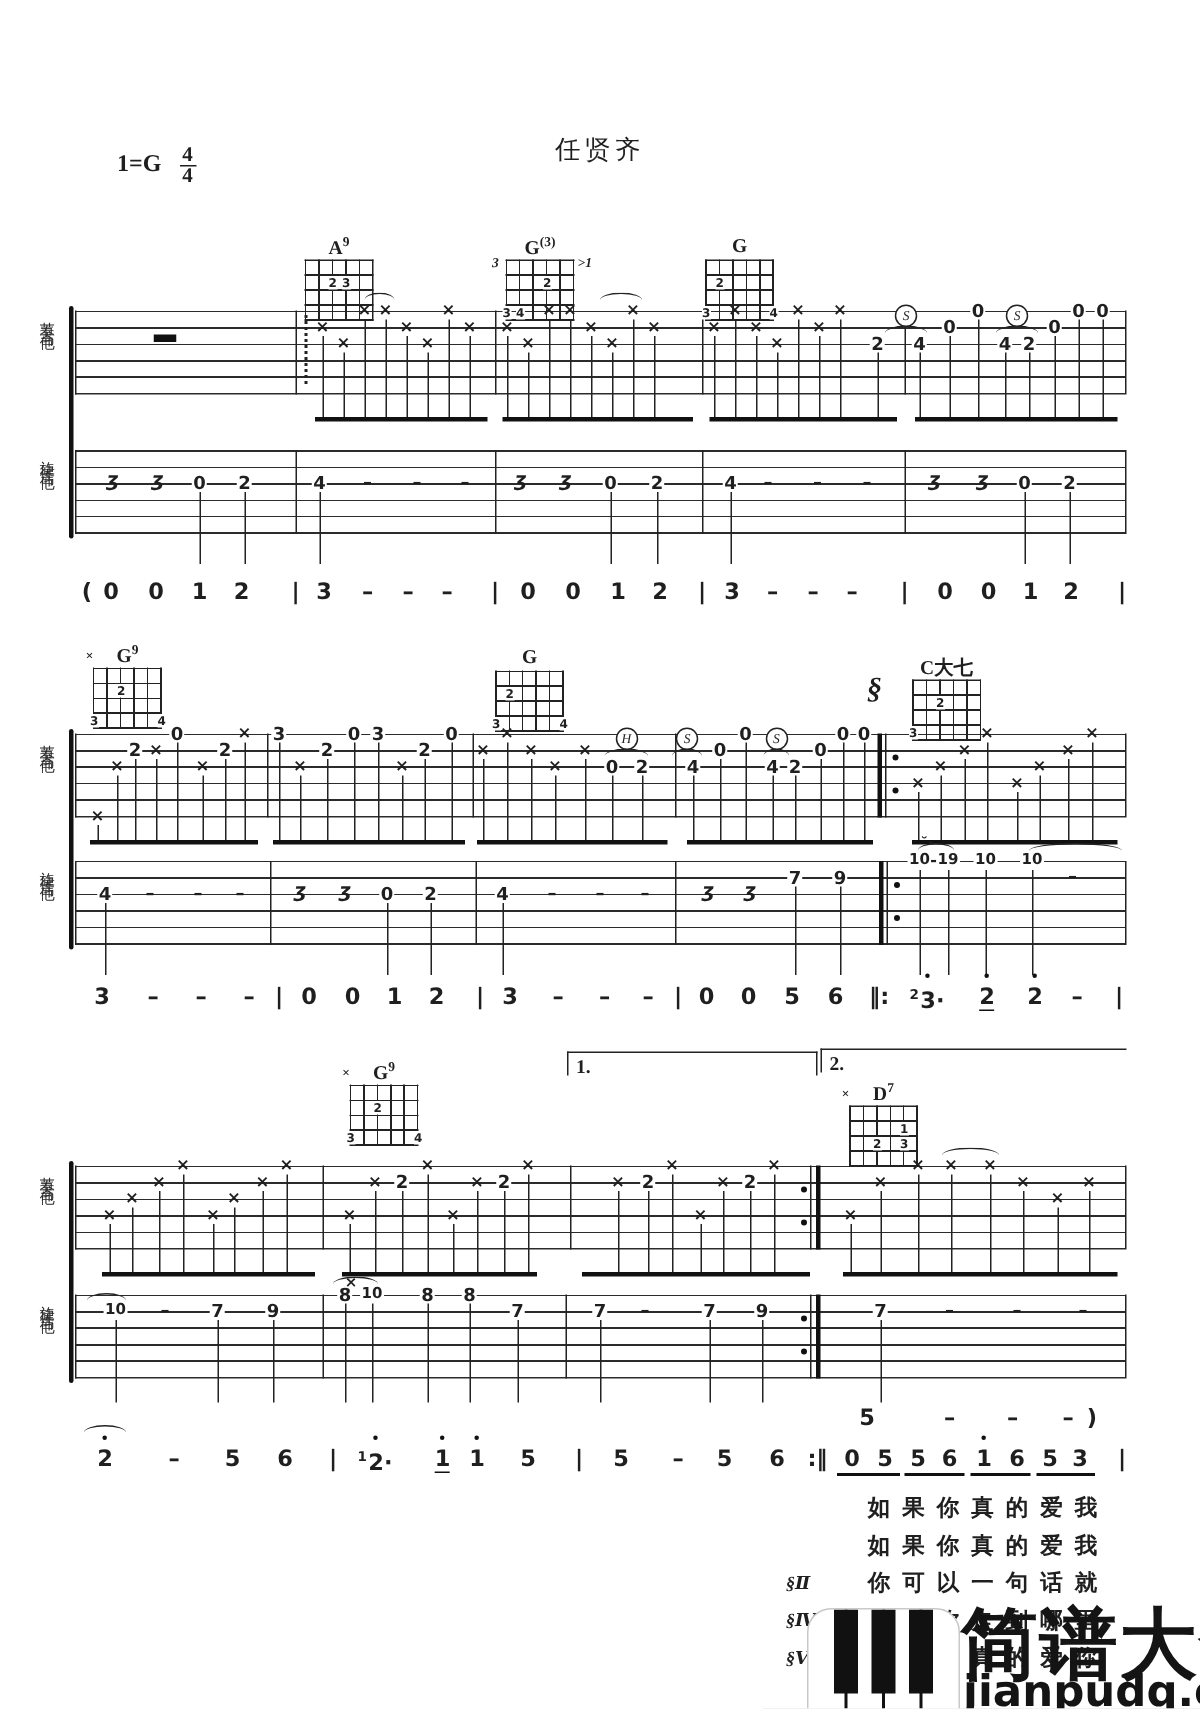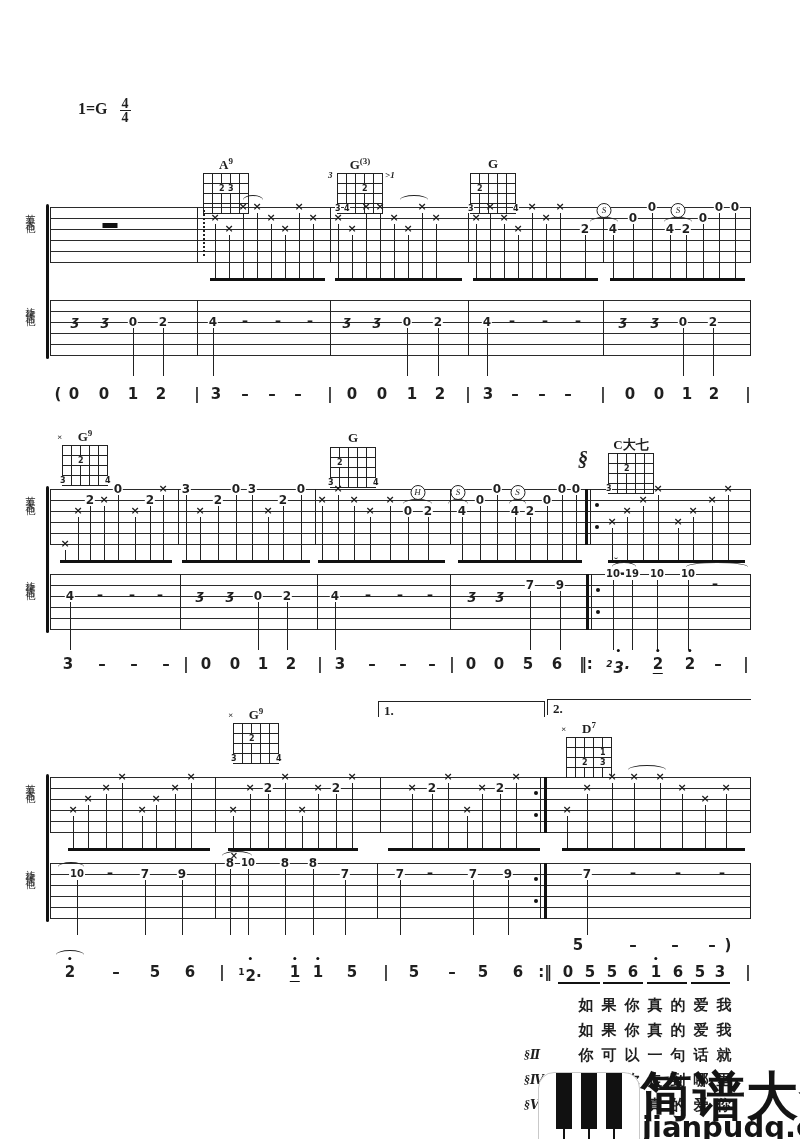--- a/index.html
+++ b/index.html
@@ -64,20 +64,21 @@
   .wm-icon .sep{position:absolute;top:0;width:2px;height:100%;background:#111;}
   .wm-brand{position:absolute;left:640px;top:1062px;font-size:52px;font-weight:bold;
             letter-spacing:1px;color:#141414;font-family:"DejaVu Sans",sans-serif;white-space:nowrap;}
   .wm-url{position:absolute;left:642px;top:1110px;font-size:29px;font-weight:bold;color:#141414;
           font-family:"DejaVu Sans",sans-serif;white-space:nowrap;}
 </style>
 </head>
 <body>
 
 <div class="page">
+  <div class="artist">任贤齐</div>
   <div class="keysig">
     <span>1=G</span>
     <span class="frac">
       <i>4</i>
       <i>4</i>
     </span>
   </div>
 
   <div id="score">
       <div class="bar-thick" style="left: 46px; top: 204px; height: 155px; border-radius: 2px;"></div>
@@ -387,21 +388,21 @@
       <div class="tok" style="left: 340px; top: 655px;"><span>3</span></div>
       <div class="tok" style="left: 372px; top: 655px;"><span>–</span></div>
       <div class="tok" style="left: 403px; top: 655px;"><span>–</span></div>
       <div class="tok" style="left: 432px; top: 655px;"><span>–</span></div>
       <div class="tok" style="left: 452px; top: 655px;"><span>|</span></div>
       <div class="tok" style="left: 471px; top: 655px;"><span>0</span></div>
       <div class="tok" style="left: 499px; top: 655px;"><span>0</span></div>
       <div class="tok" style="left: 528px; top: 655px;"><span>5</span></div>
       <div class="tok" style="left: 557px; top: 655px;"><span>6</span></div>
       <div class="tok" style="left: 586px; top: 655px;"><span>‖:</span></div>
-      <div class="tok" style="left: 618px; top: 655px; font-style: italic;"><span class="gr">2</span><span>3</span><span class="od"></span><span>·</span></div>
+      <div class="tok" style="left: 618px; top: 655px;"><span class="gr">2</span><span>3</span><span class="od"></span><span>·</span></div>
       <div class="tok" style="left: 658px; top: 655px;"><span class="u">2</span><span class="od"></span></div>
       <div class="tok" style="left: 690px; top: 655px;"><span>2</span><span class="od"></span></div>
       <div class="tok" style="left: 718px; top: 655px;"><span>–</span></div>
       <div class="tok" style="left: 746px; top: 655px;"><span>|</span></div>
       <div class="bar-thick" style="left: 46px; top: 774px; height: 148px; border-radius: 2px;"></div>
       <div class="vlabel" style="left: 24px; top: 776px; height: 60px;">节奏吉他</div>
       <div class="stafflines" style="left: 50px; top: 777px;"></div>
       <div class="bar" style="left: 50px; top: 777px; height: 56px;"></div>
       <div class="bar" style="left: 215px; top: 777px; height: 56px;"></div>
       <div class="bar" style="left: 380px; top: 777px; height: 56px;"></div>

